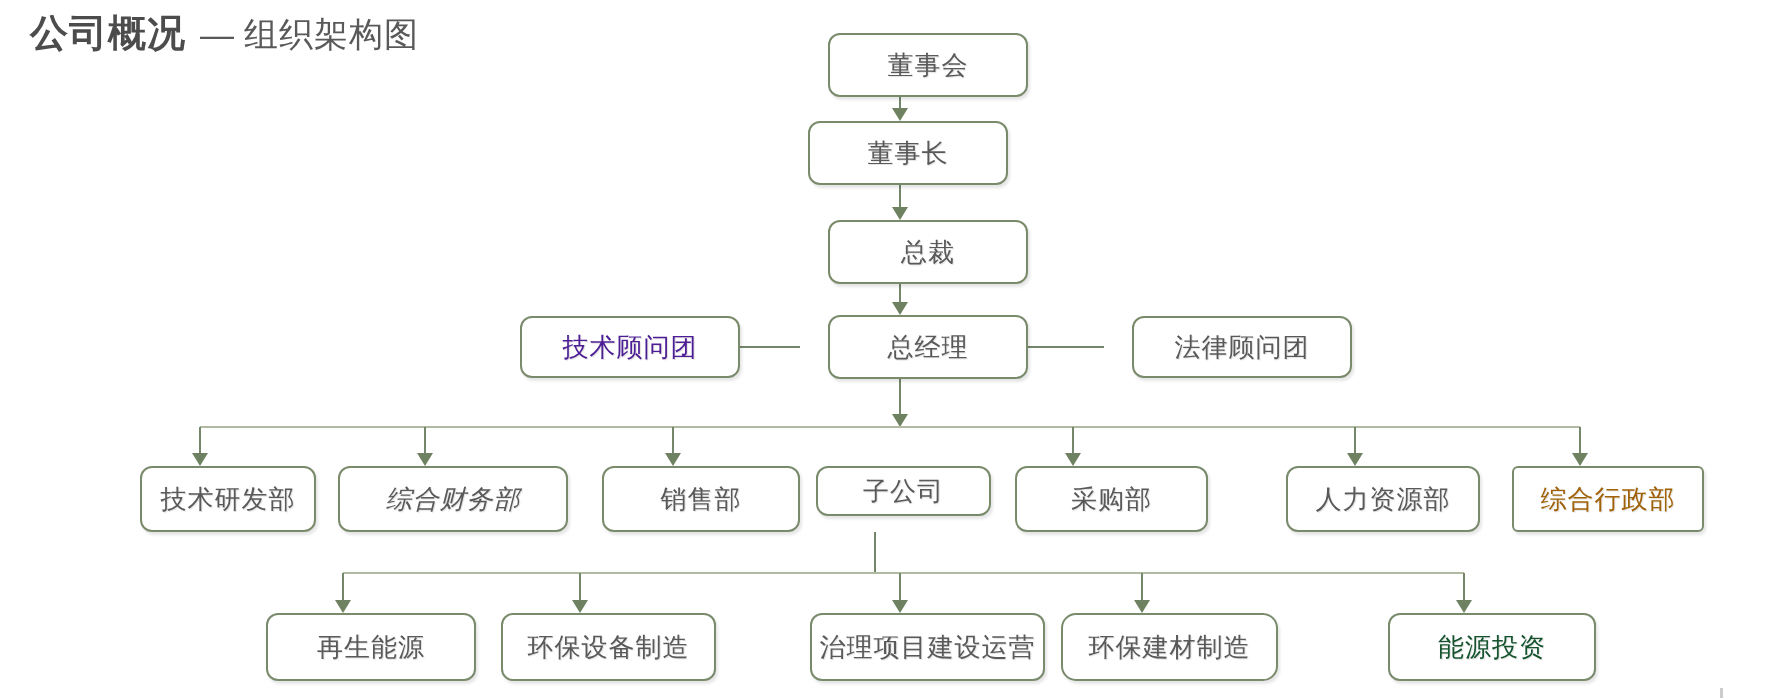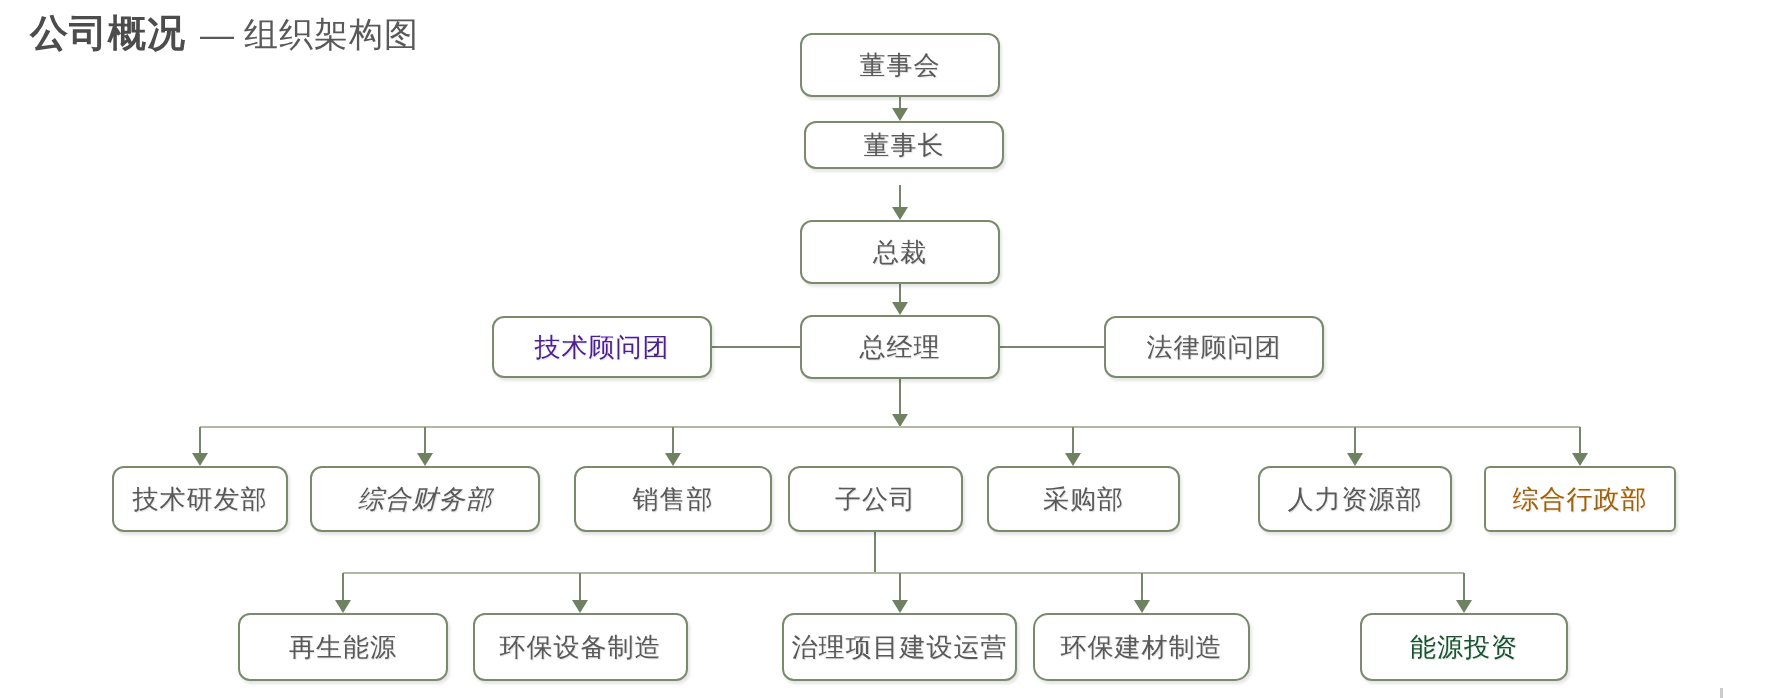--- a/index.html
+++ b/index.html
@@ -56,20 +56,21 @@
     display: flex;
     align-items: center;
     justify-content: center;
     font-size: 26px;
     color: #595959;
     letter-spacing: 1px;
     z-index: 2;
     box-shadow: 2px 3px 3px rgba(0,0,0,0.10);
     text-shadow: 1px 1px 1px rgba(0,0,0,0.12);
     white-space: nowrap;
+    margin-left: 28px;
   }
   .scrollbar-tick {
     position: absolute;
     left: 1720px;
     top: 688px;
     width: 3px;
     height: 10px;
     background: #cccccc;
     z-index: 4;
   }
@@ -116,29 +117,29 @@
       <line x1="900" y1="573" x2="900" y2="602" stroke="#74876B" stroke-width="2"></line>
       <polygon points="892,600 908,600 900,613" fill="#6E8160"></polygon>
       <line x1="1142" y1="573" x2="1142" y2="602" stroke="#74876B" stroke-width="2"></line>
       <polygon points="1134,600 1150,600 1142,613" fill="#6E8160"></polygon>
       <line x1="1464" y1="573" x2="1464" y2="602" stroke="#74876B" stroke-width="2"></line>
       <polygon points="1456,600 1472,600 1464,613" fill="#6E8160"></polygon>
     </svg>
 
   <div id="nodes-container">
       <div class="org-node" style="left: 800px; top: 33px; width: 200px; height: 64px; border-color: rgb(122, 139, 108); color: rgb(89, 89, 89);">董事会</div>
-      <div class="org-node" style="left: 804px; top: 121px; width: 200px; height: 48px; border-color: rgb(122, 139, 108); color: rgb(89, 89, 89);">董事长</div>
+      <div class="org-node" style="left: 780px; top: 121px; width: 200px; height: 64px; border-color: rgb(122, 139, 108); color: rgb(89, 89, 89);">董事长</div>
       <div class="org-node" style="left: 800px; top: 220px; width: 200px; height: 64px; border-color: rgb(122, 139, 108); color: rgb(89, 89, 89);">总裁</div>
       <div class="org-node" style="left: 800px; top: 315px; width: 200px; height: 64px; border-color: rgb(122, 139, 108); color: rgb(89, 89, 89);">总经理</div>
       <div class="org-node" style="left: 492px; top: 316px; width: 220px; height: 62px; border-color: rgb(122, 139, 108); color: #4c1d95;">技术顾问团</div>
       <div class="org-node" style="left: 1104px; top: 316px; width: 220px; height: 62px; border-color: rgb(122, 139, 108); color: rgb(89, 89, 89);">法律顾问团</div>
       <div class="org-node" style="left: 112px; top: 466px; width: 176px; height: 66px; border-color: rgb(122, 139, 108); color: rgb(89, 89, 89);">技术研发部</div>
       <div class="org-node" style="left: 310px; top: 466px; width: 230px; height: 66px; border-color: rgb(122, 139, 108); color: rgb(89, 89, 89); font-style: italic;">综合财务部</div>
       <div class="org-node" style="left: 574px; top: 466px; width: 198px; height: 66px; border-color: rgb(122, 139, 108); color: rgb(89, 89, 89);">销售部</div>
-      <div class="org-node" style="left: 788px; top: 466px; width: 175px; height: 66px; border-color: rgb(122, 139, 108); color: rgb(89, 89, 89);">子公司</div>
+      <div class="org-node" style="left: 788px; top: 466px; width: 175px; height: 50px; border-color: rgb(122, 139, 108); color: rgb(89, 89, 89);">子公司</div>
       <div class="org-node" style="left: 987px; top: 466px; width: 193px; height: 66px; border-color: rgb(122, 139, 108); color: rgb(89, 89, 89);">采购部</div>
       <div class="org-node" style="left: 1258px; top: 466px; width: 194px; height: 66px; border-color: rgb(122, 139, 108); color: rgb(89, 89, 89);">人力资源部</div>
       <div class="org-node" style="left: 1484px; top: 466px; width: 192px; height: 66px; border-color: rgb(122, 139, 108); color: #a16207; border-radius: 6px;">综合行政部</div>
       <div class="org-node" style="left: 238px; top: 613px; width: 210px; height: 68px; border-color: rgb(122, 139, 108); color: rgb(89, 89, 89);">再生能源</div>
       <div class="org-node" style="left: 473px; top: 613px; width: 215px; height: 68px; border-color: rgb(122, 139, 108); color: rgb(89, 89, 89);">环保设备制造</div>
       <div class="org-node" style="left: 782px; top: 613px; width: 235px; height: 68px; border-color: rgb(122, 139, 108); color: rgb(89, 89, 89); font-family: Liberation Serif, serif;">治理项目建设运营</div>
       <div class="org-node" style="left: 1033px; top: 613px; width: 217px; height: 68px; border-color: rgb(122, 139, 108); color: rgb(89, 89, 89); border-radius: 15px;">环保建材制造</div>
       <div class="org-node" style="left: 1360px; top: 613px; width: 208px; height: 68px; border-color: rgb(122, 139, 108); color: #14532d;">能源投资</div>
     </div>
 

